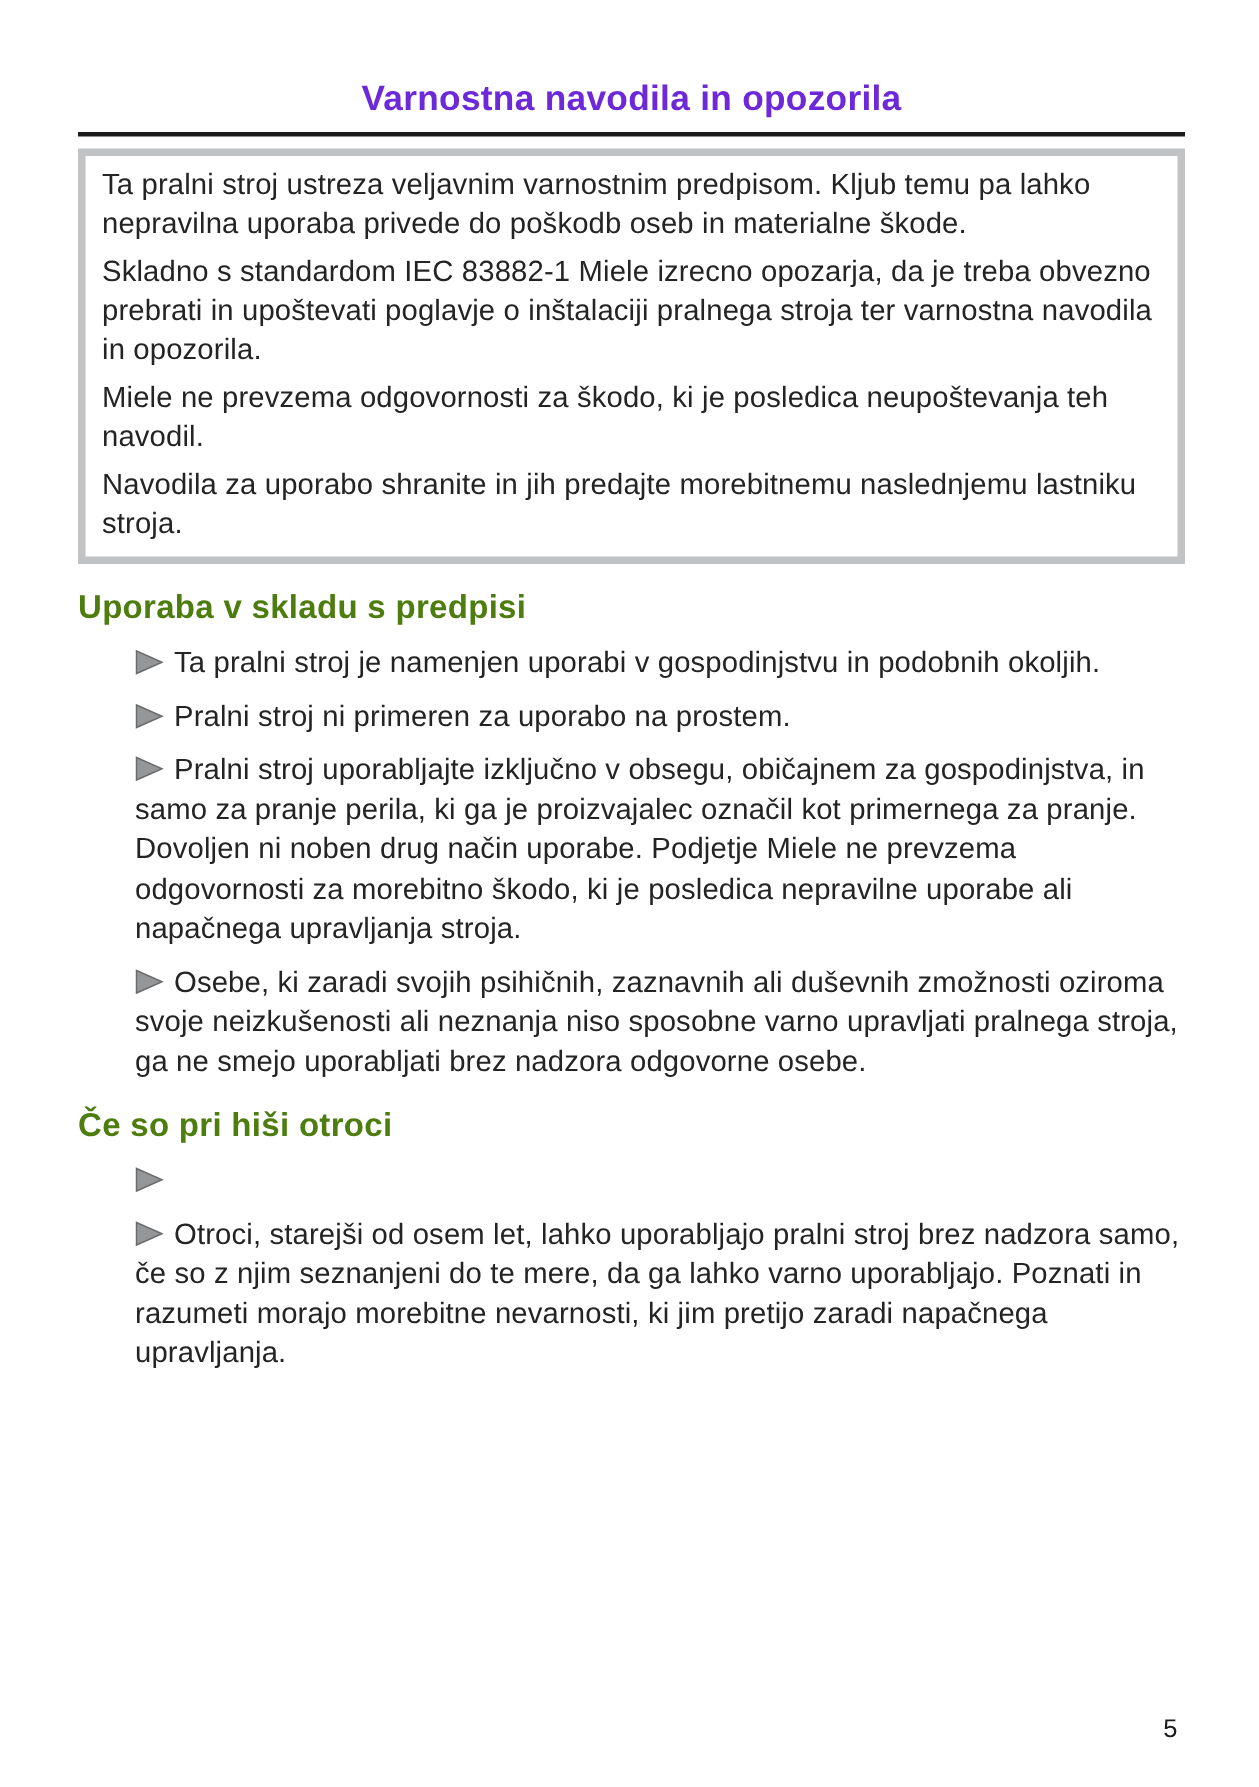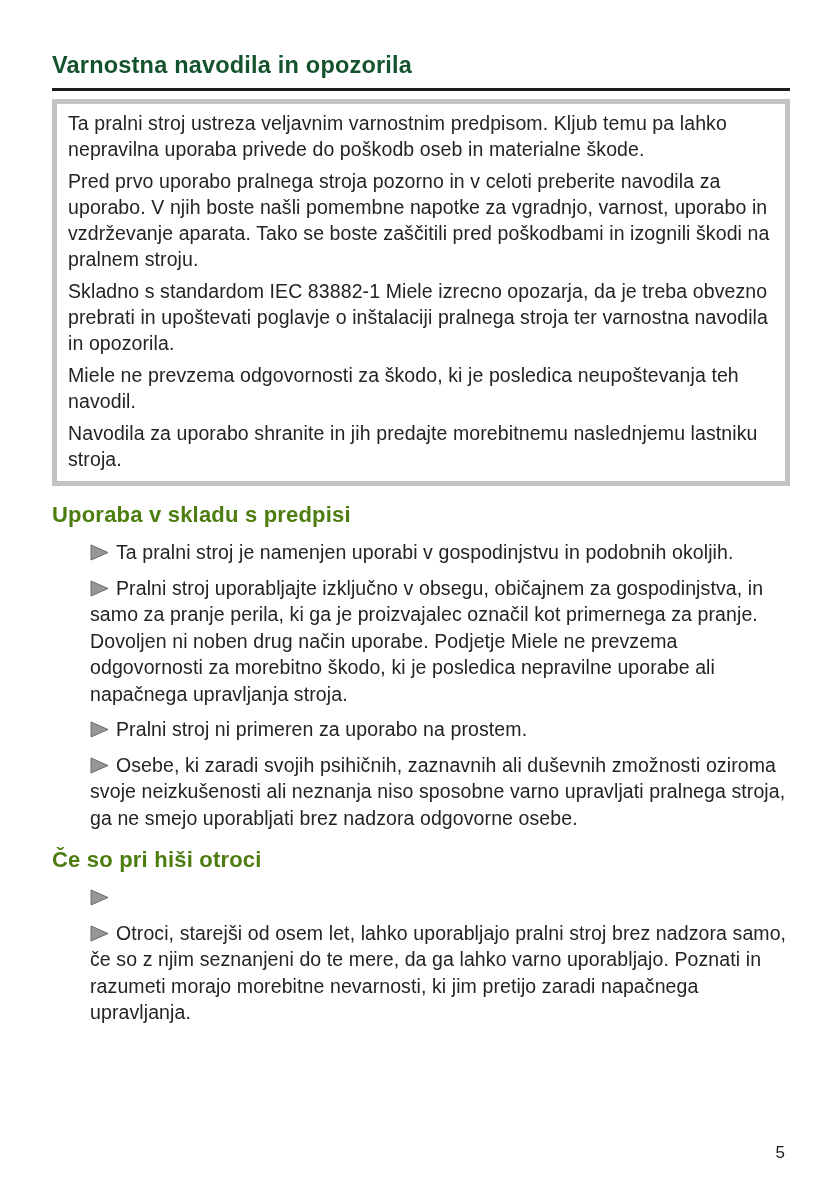--- a/index.html
+++ b/index.html
@@ -20,22 +20,22 @@
     height: 1191px;
     padding: 50px 49px 0 52px;
     position: relative;
   }
   
   .page-header h1 {
     margin: 0;
     font-size: 23.5px;
     font-weight: bold;
     letter-spacing: 0.2px;
-    text-align: left;
-    color: #14532d;
+    text-align: center;
+    color: #6d28d9;
     line-height: 30px;
   }
   .header-rule {
     margin-top: 8px;
     border: none;
     border-top: 3px solid #1c1c1c;
     height: 0;
   }
   
   .intro-box {
@@ -88,43 +88,42 @@
 
 <div class="page">
 
   <header class="page-header">
     <h1>Varnostna navodila in opozorila</h1>
     <hr class="header-rule">
   </header>
 
   <section class="intro-box">
     <p>Ta pralni stroj ustreza veljavnim varnostnim predpisom. Kljub temu pa lahko nepravilna uporaba privede do poškodb oseb in materialne škode.</p>
-    <p>Pred prvo uporabo pralnega stroja pozorno in v celoti preberite navodila za uporabo. V njih boste našli pomembne napotke za vgradnjo, varnost, uporabo in vzdrževanje aparata. Tako se boste zaščitili pred poškodbami in izognili škodi na pralnem stroju.</p>
     <p>Skladno s standardom IEC 83882-1 Miele izrecno opozarja, da je treba obvezno prebrati in upoštevati poglavje o inštalaciji pralnega stroja ter varnostna navodila in opozorila.</p>
     <p>Miele ne prevzema odgovornosti za škodo, ki je posledica neupoštevanja teh navodil.</p>
     <p>Navodila za uporabo shranite in jih predajte morebitnemu naslednjemu lastniku stroja.</p>
   </section>
 
   <section class="section">
     <h2>Uporaba v skladu s predpisi</h2>
 
     <p class="bullet">
       <span class="tri"><svg width="19" height="17" viewBox="0 0 19 17">
             <polygon points="1,1 18,8.5 1,16" fill="#949698" stroke="#6a6c6e" stroke-width="1"></polygon>
           </svg></span><span>Ta pralni stroj je namenjen uporabi v gospodinjstvu in podobnih okoljih.</span>
     </p>
     <p class="bullet">
       <span class="tri"><svg width="19" height="17" viewBox="0 0 19 17">
             <polygon points="1,1 18,8.5 1,16" fill="#949698" stroke="#6a6c6e" stroke-width="1"></polygon>
-          </svg></span><span>Pralni stroj uporabljajte izključno v obsegu, običajnem za gospodinjstva, in samo za pranje perila, ki ga je proizvajalec označil kot primernega za pranje. Dovoljen ni noben drug način uporabe. Podjetje Miele ne prevzema odgovornosti za morebitno škodo, ki je posledica nepravilne uporabe ali napačnega upravljanja stroja.</span>
+          </svg></span><span>Pralni stroj ni primeren za uporabo na prostem.</span>
     </p>
     <p class="bullet">
       <span class="tri"><svg width="19" height="17" viewBox="0 0 19 17">
             <polygon points="1,1 18,8.5 1,16" fill="#949698" stroke="#6a6c6e" stroke-width="1"></polygon>
-          </svg></span><span>Pralni stroj ni primeren za uporabo na prostem.</span>
+          </svg></span><span>Pralni stroj uporabljajte izključno v obsegu, običajnem za gospodinjstva, in samo za pranje perila, ki ga je proizvajalec označil kot primernega za pranje. Dovoljen ni noben drug način uporabe. Podjetje Miele ne prevzema odgovornosti za morebitno škodo, ki je posledica nepravilne uporabe ali napačnega upravljanja stroja.</span>
     </p>
     <p class="bullet">
       <span class="tri"><svg width="19" height="17" viewBox="0 0 19 17">
             <polygon points="1,1 18,8.5 1,16" fill="#949698" stroke="#6a6c6e" stroke-width="1"></polygon>
           </svg></span><span>Osebe, ki zaradi svojih psihičnih, zaznavnih ali duševnih zmožnosti oziroma svoje neizkušenosti ali neznanja niso sposobne varno upravljati pralnega stroja, ga ne smejo uporabljati brez nadzora odgovorne osebe.</span>
     </p>
   </section>
 
   <section class="section">
     <h2>Če so pri hiši otroci</h2>

